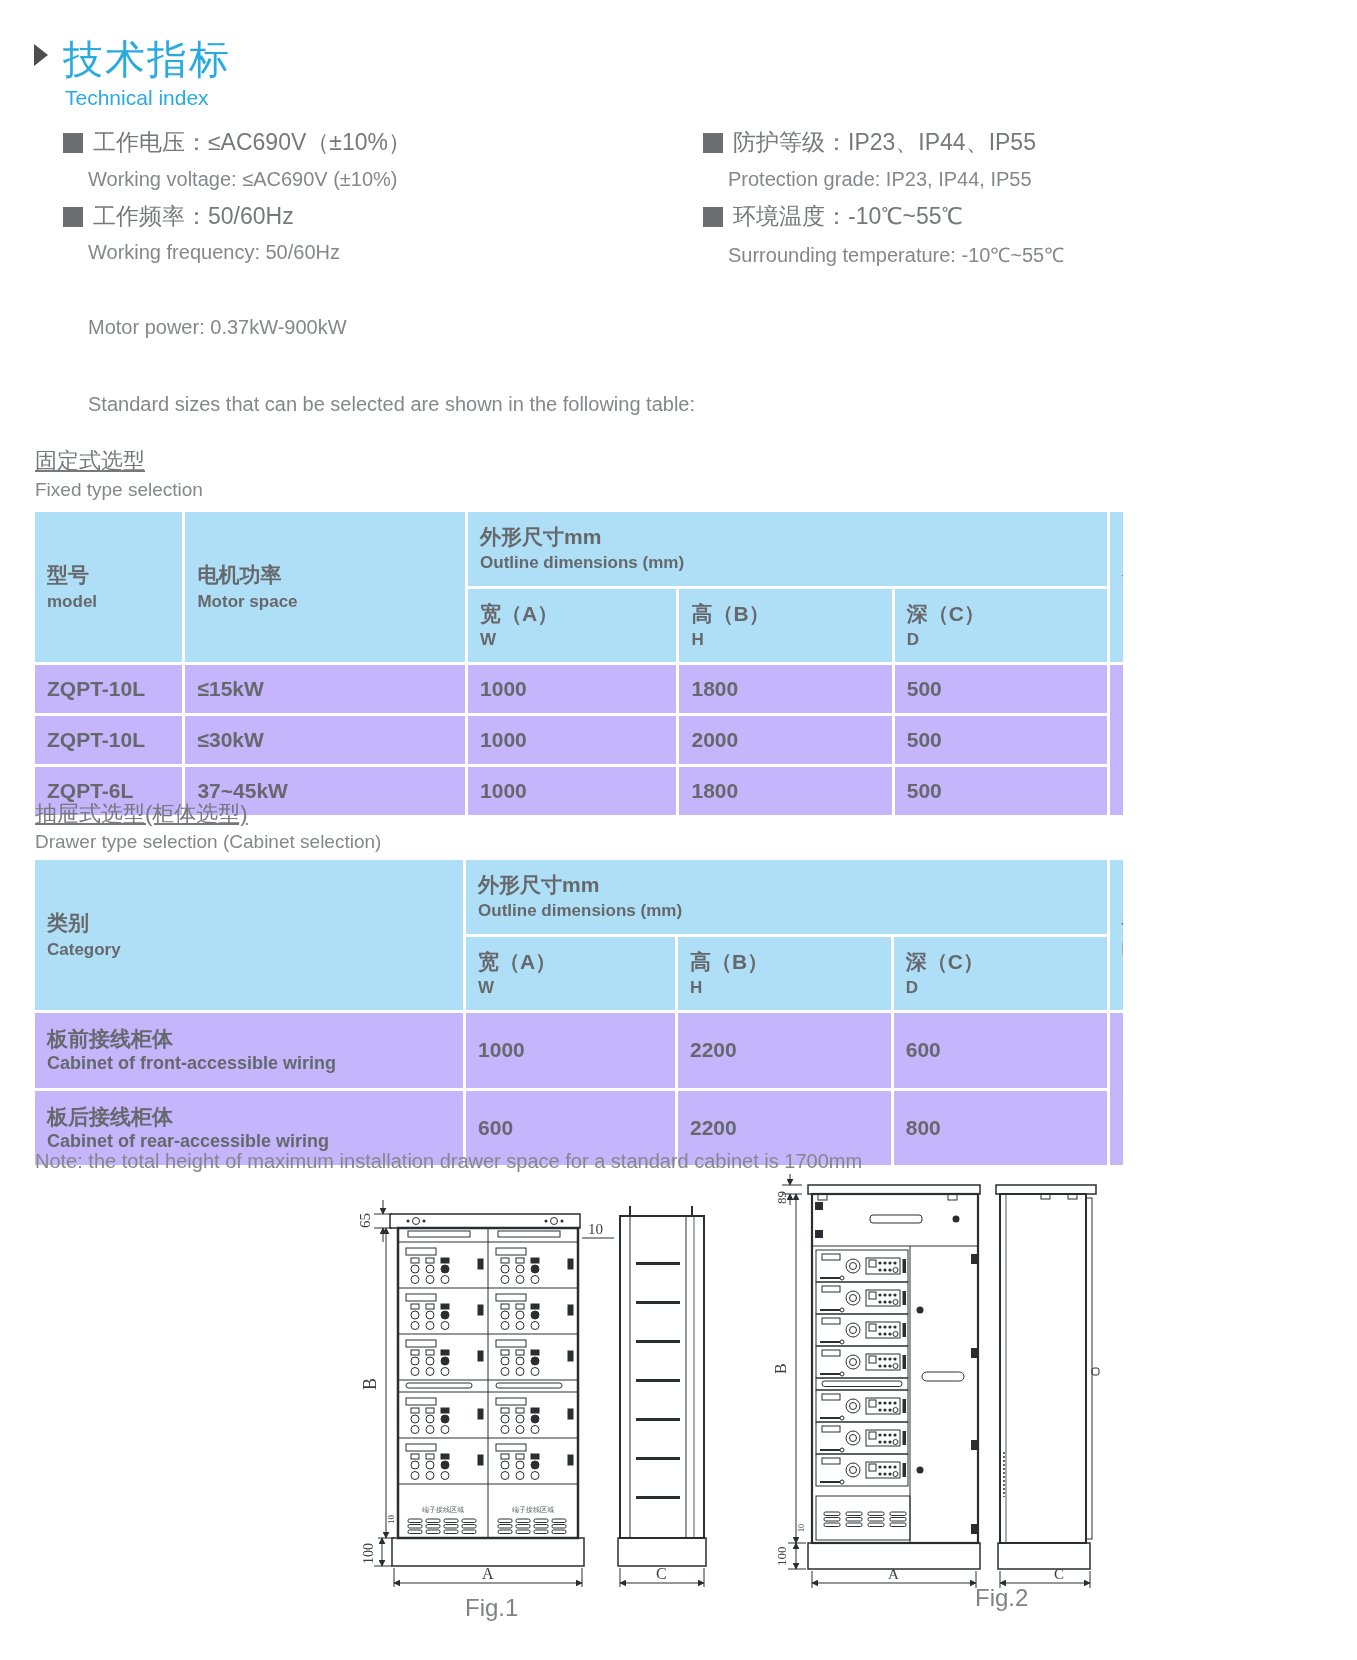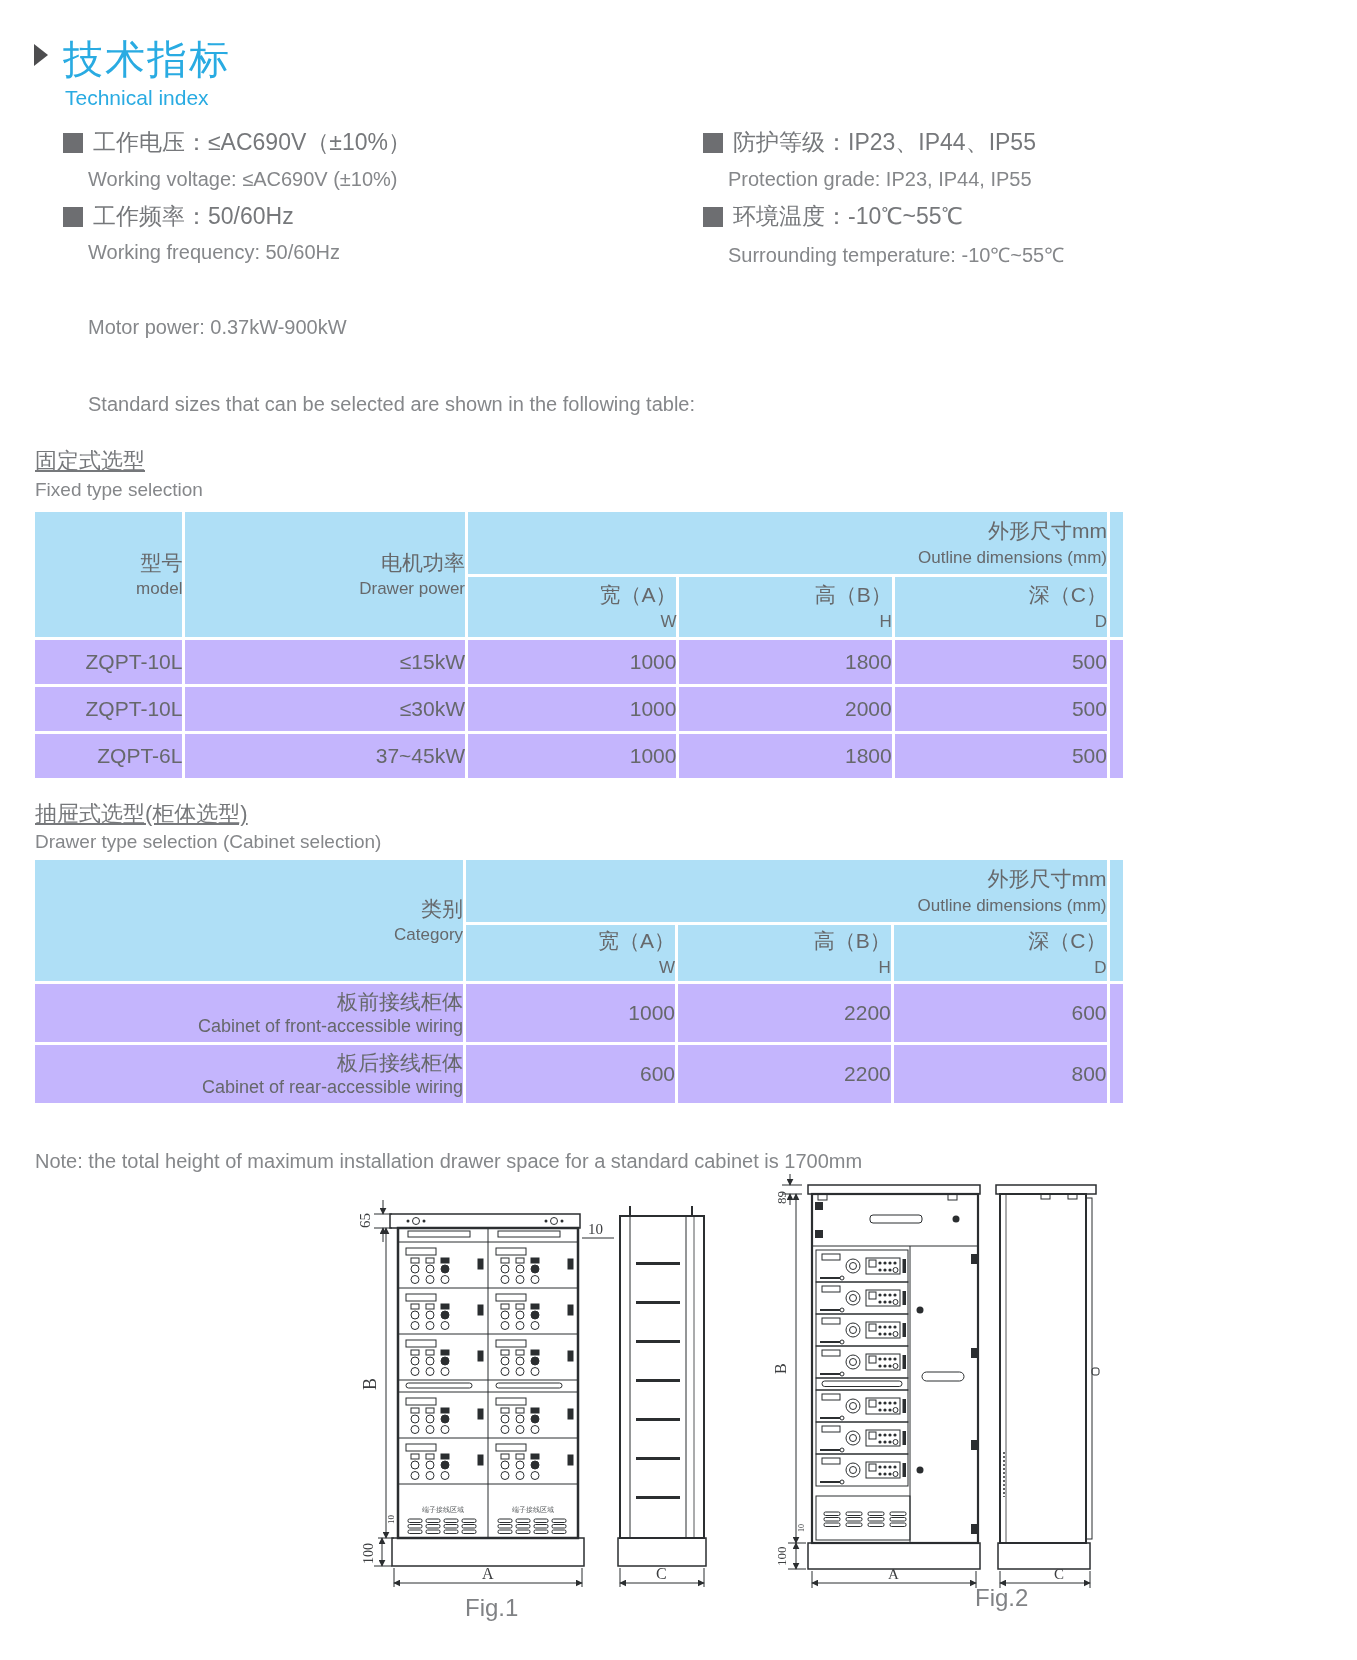--- a/index.html
+++ b/index.html
@@ -19,21 +19,21 @@
   .spec-cn{font-size:23px;color:#76787b;white-space:nowrap;}
   .spec-en{font-size:20px;color:#85878a;white-space:nowrap;}
 
   
   .sec-cn{font-size:22px;color:#76787b;text-decoration:underline;}
   .sec-en{font-size:19px;color:#85878a;}
 
   
   table.spec{position:absolute;border-collapse:separate;border-spacing:3px;
     table-layout:fixed;}
-  table.spec td{text-align:right;vertical-align:middle;color:#66686b;padding:0;}
+  table.spec td{text-align:left;vertical-align:middle;color:#66686b;padding:12px;font-weight:bold;}
   td.hd{background:#AFDFF6;}
   td.cell{background:#c4b5fd;font-size:21px;}
   .hd .cn{font-size:21px;line-height:1.25;}
   .hd .en{font-size:17px;line-height:1.25;margin-top:2px;}
   .cell .cn{font-size:21px;line-height:1.3;}
   .cell .en{font-size:18px;line-height:1.3;}
 
   .note-cn{font-size:21px;color:#76787b;}
   .note-en{font-size:20px;color:#85878a;}
 
@@ -93,21 +93,21 @@
         <col style="width:16.6%">
     </colgroup>
     <tbody>
         <tr style="height:62px">
       <td class="hd" rowspan="2">
         <div class="cn">型号</div>
         <div class="en">model</div>
       </td>
       <td class="hd" rowspan="2">
         <div class="cn">电机功率</div>
-        <div class="en">Drawer power</div>
+        <div class="en">Motor space</div>
       </td>
       <td class="hd" colspan="3">
         <div class="cn">外形尺寸mm</div>
         <div class="en">Outline dimensions (mm)</div>
       </td>
       <td class="hd" rowspan="2">
         <div class="cn">备注</div>
         <div class="en">Remarks</div>
       </td>
     </tr>

